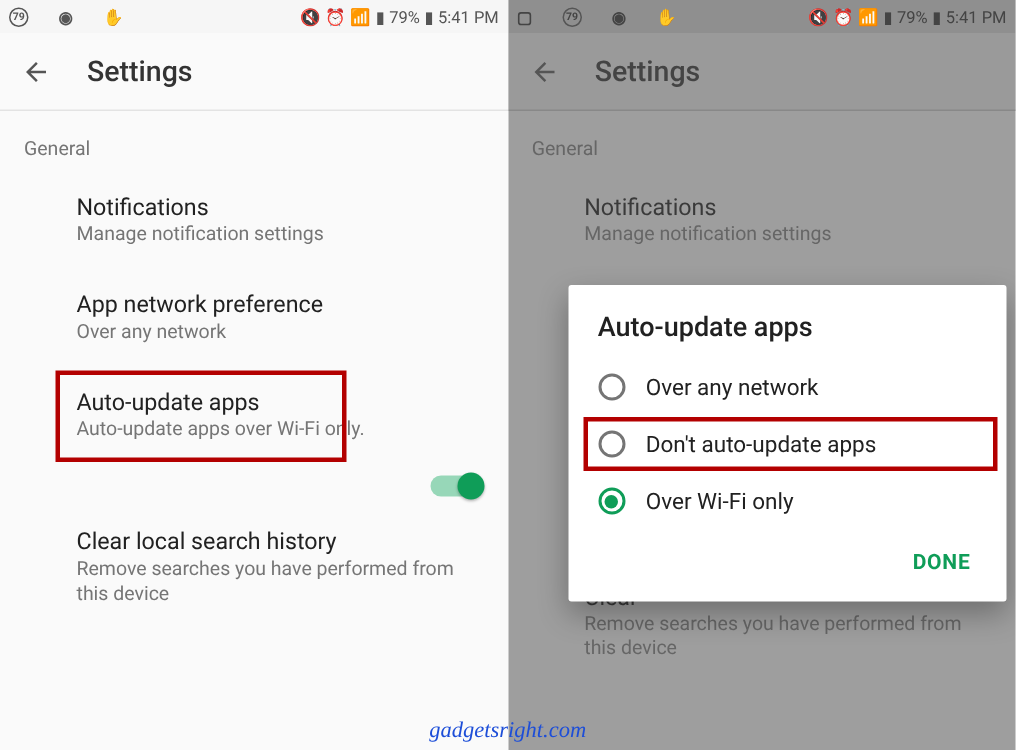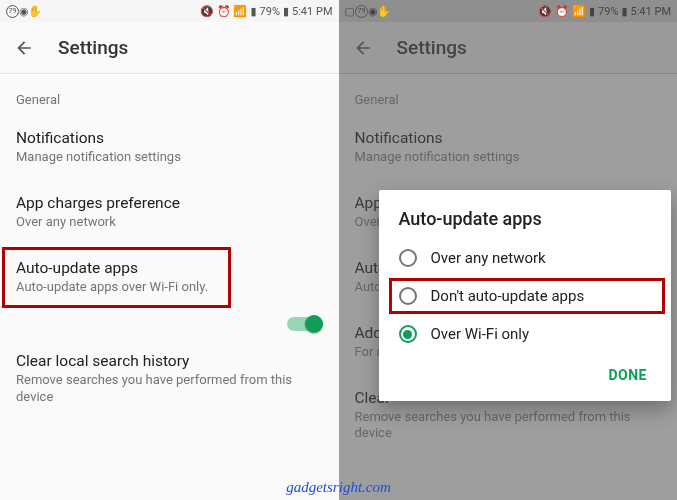--- a/index.html
+++ b/index.html
@@ -12,35 +12,35 @@
     position: relative;
   }
   .container { display: flex; width: 677px; height: 500px; }
   .screen { width: 338.5px; height: 500px; position: relative; background: #fafafa; overflow: hidden; }
   .screen.right { background: #9e9e9e; }
   .statusbar {
     height: 22px; background: #f6f6f6; display: flex; align-items: center;
     justify-content: space-between; padding: 0 6px; font-size: 11px; color: #555;
   }
   .screen.right .statusbar { background: #8f8f8f; color: #444; }
-  .sb-left { display: flex; gap: 0; align-items: center; }
+  .sb-left { display: flex; gap: 20px; align-items: center; font-weight: bold; }
   .sb-right { display: flex; gap: 3px; align-items: center; }
   .circled { border: 1px solid #555; border-radius: 50%; width: 13px; height: 13px; display: flex; align-items: center; justify-content: center; font-size: 7px; }
   .appbar {
     height: 52px; display: flex; align-items: center; padding: 0 14px;
     background: #fafafa; border-bottom: 1px solid #e3e3e3;
   }
   .screen.right .appbar { background: #9a9a9a; border-bottom: 1px solid #888; }
   .back-arrow { width: 20px; height: 20px; margin-right: 24px; }
   .appbar-title { font-size: 19px; font-weight: 500; color: #333; }
   .screen.right .appbar-title { color: #444; }
   .content { padding: 0; }
   .section-header { padding: 18px 16px 8px; font-size: 13px; color: #757575; }
   .screen.right .section-header { color: #666; }
-  .item { padding: 14px 16px; position: relative; }
+  .item { padding: 14px 16px; position: relative; margin-left: 35px; }
   .item-title { font-size: 15.5px; color: #212121; margin-bottom: 2px; }
   .item-sub { font-size: 13px; color: #757575; line-height: 1.3; }
   .screen.right .item-title { color: #3a3a3a; }
   .screen.right .item-sub { color: #666; }
   .highlight-red { border: 3px solid #b30000; position: absolute; pointer-events: none; }
   .toggle {
     position: absolute; right: 16px; top: 50%; transform: translateY(-50%);
     width: 36px; height: 20px;
   }
   .toggle-track { width: 32px; height: 14px; background: #97d7b8; border-radius: 7px; position: absolute; top: 3px; }
@@ -101,21 +101,21 @@
 
     <div class="content">
       <div class="section-header">General</div>
 
       <div class="item">
         <div class="item-title">Notifications</div>
         <div class="item-sub">Manage notification settings</div>
       </div>
 
       <div class="item">
-        <div class="item-title">App charges preference</div>
+        <div class="item-title">App network preference</div>
         <div class="item-sub">Over any network</div>
       </div>
 
       <div class="item" style="position:relative;">
         <div class="item-title">Auto-update apps</div>
         <div class="item-sub">Auto-update apps over Wi-Fi only.</div>
         <div class="highlight-red" style="left:2px; right:108px; top:2px; bottom:2px;"></div>
       </div>
 
       <div class="item" style="position:relative;">

